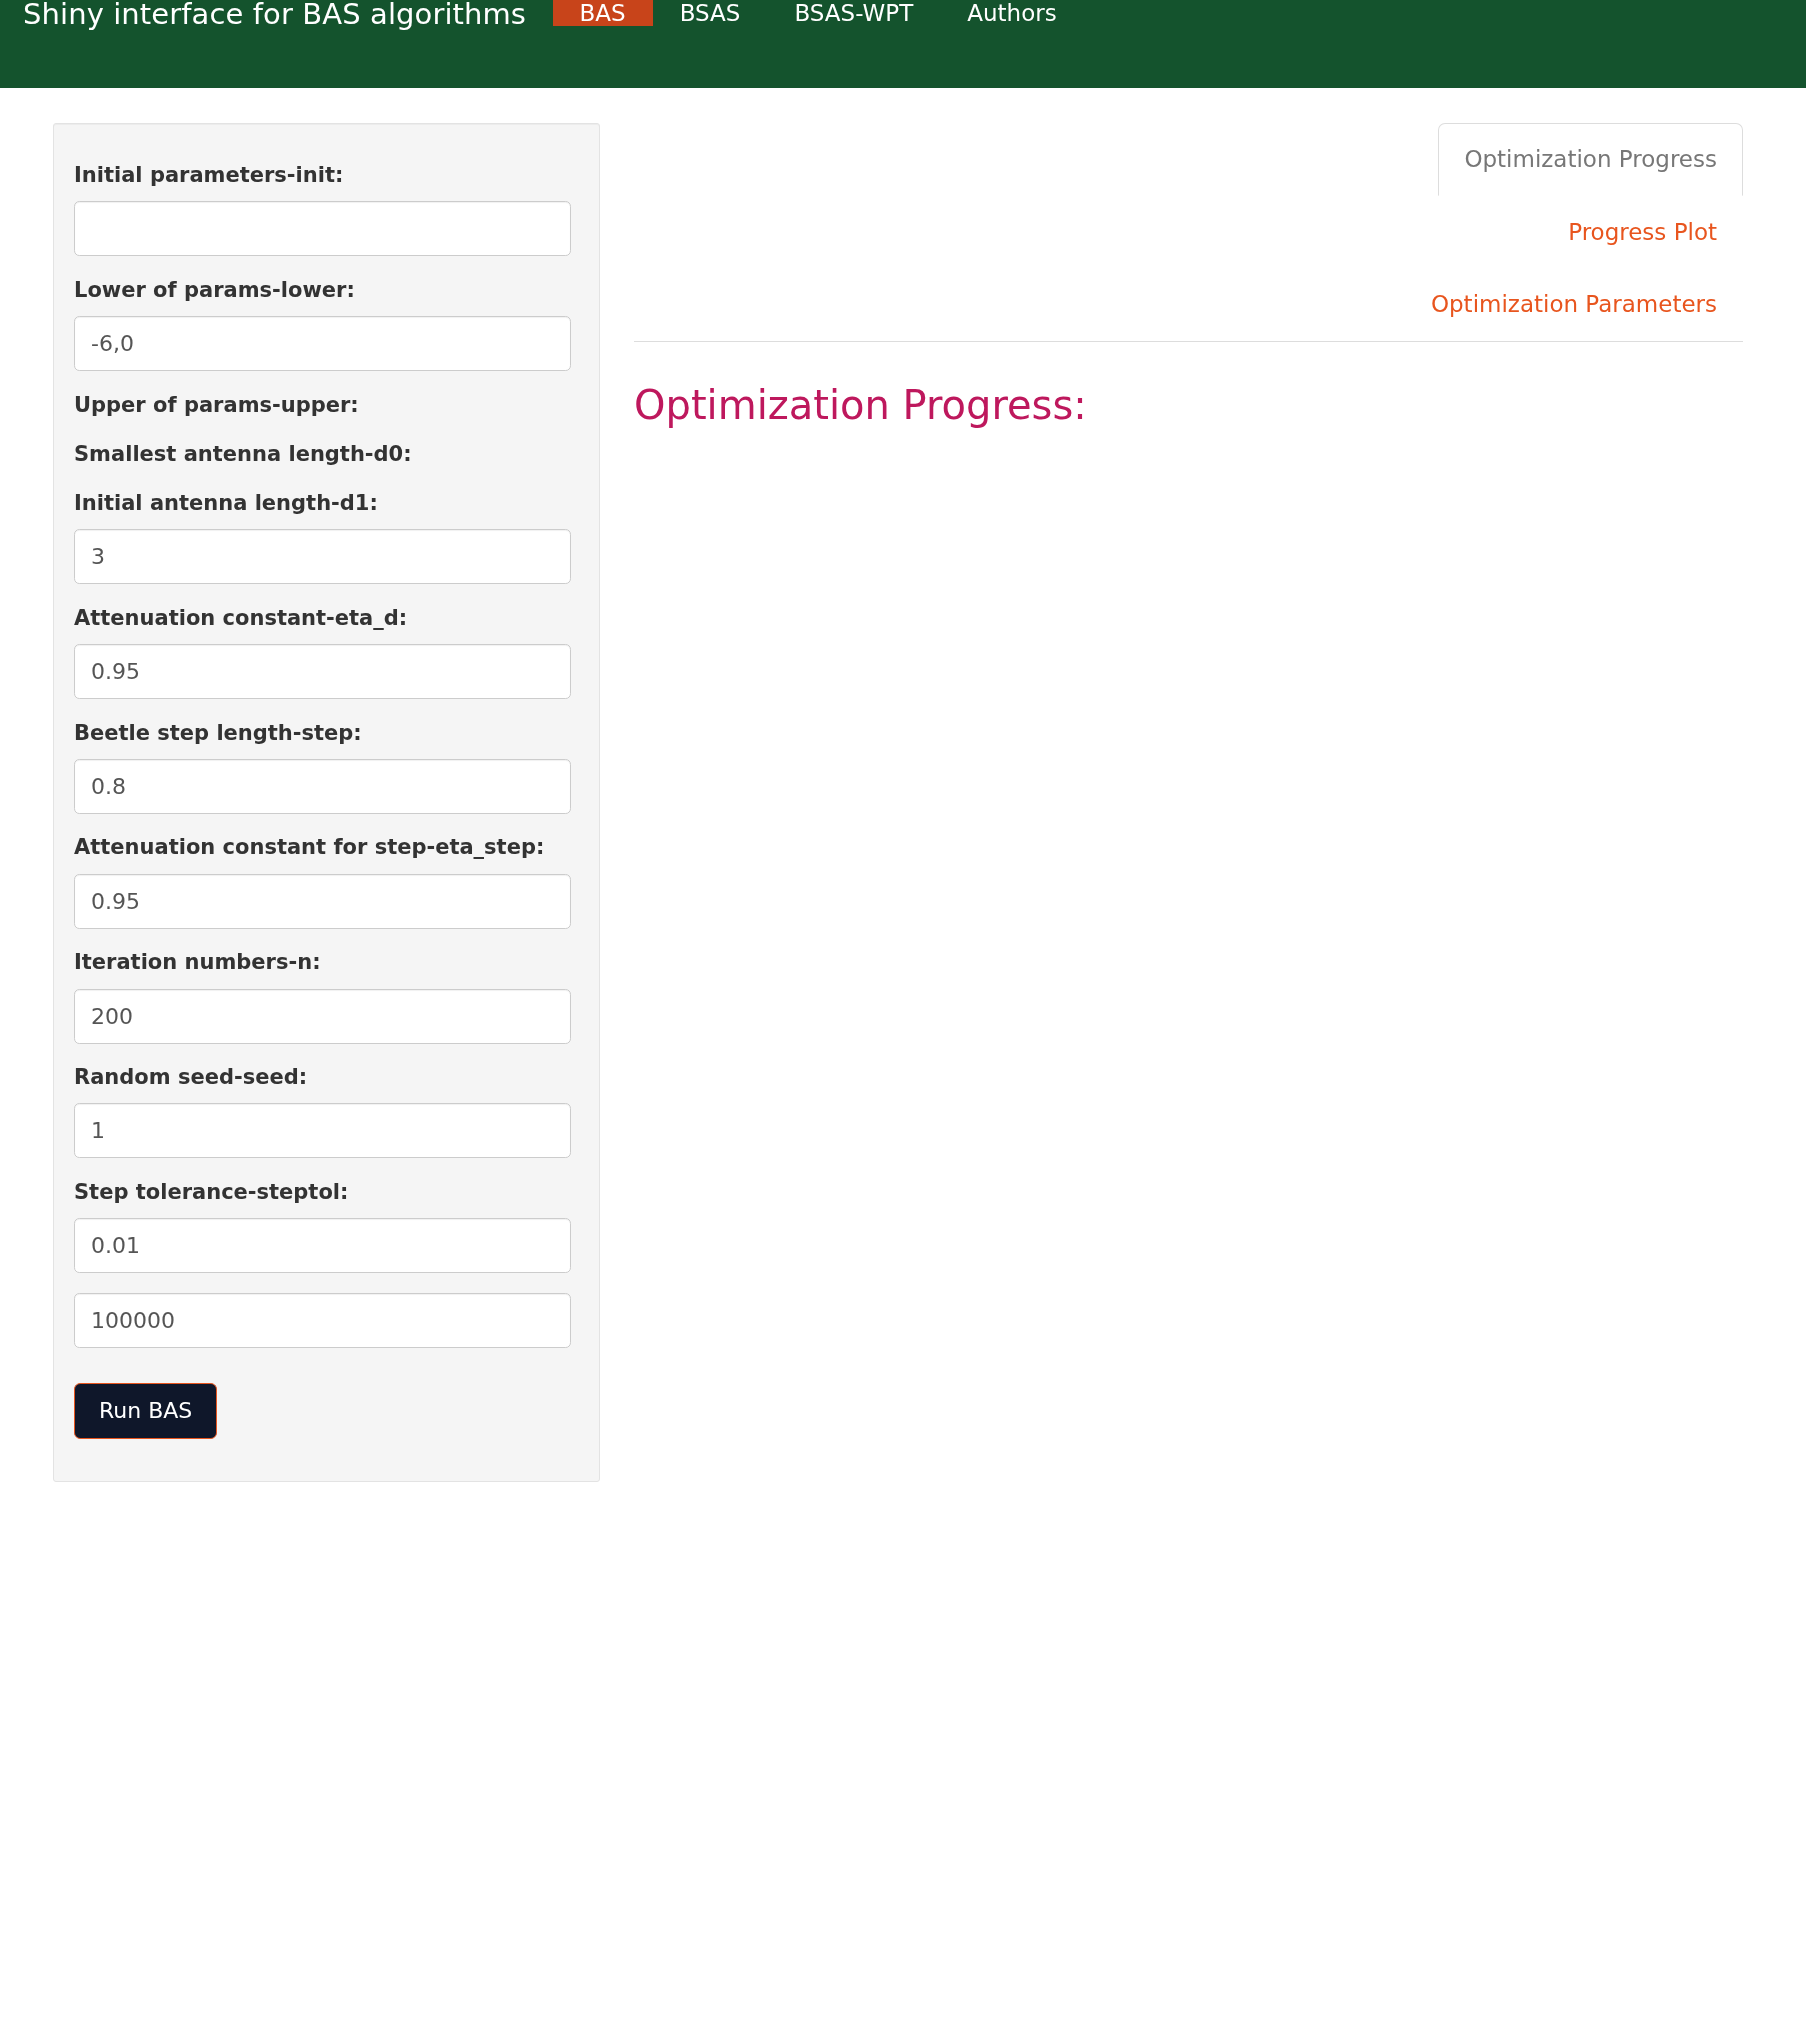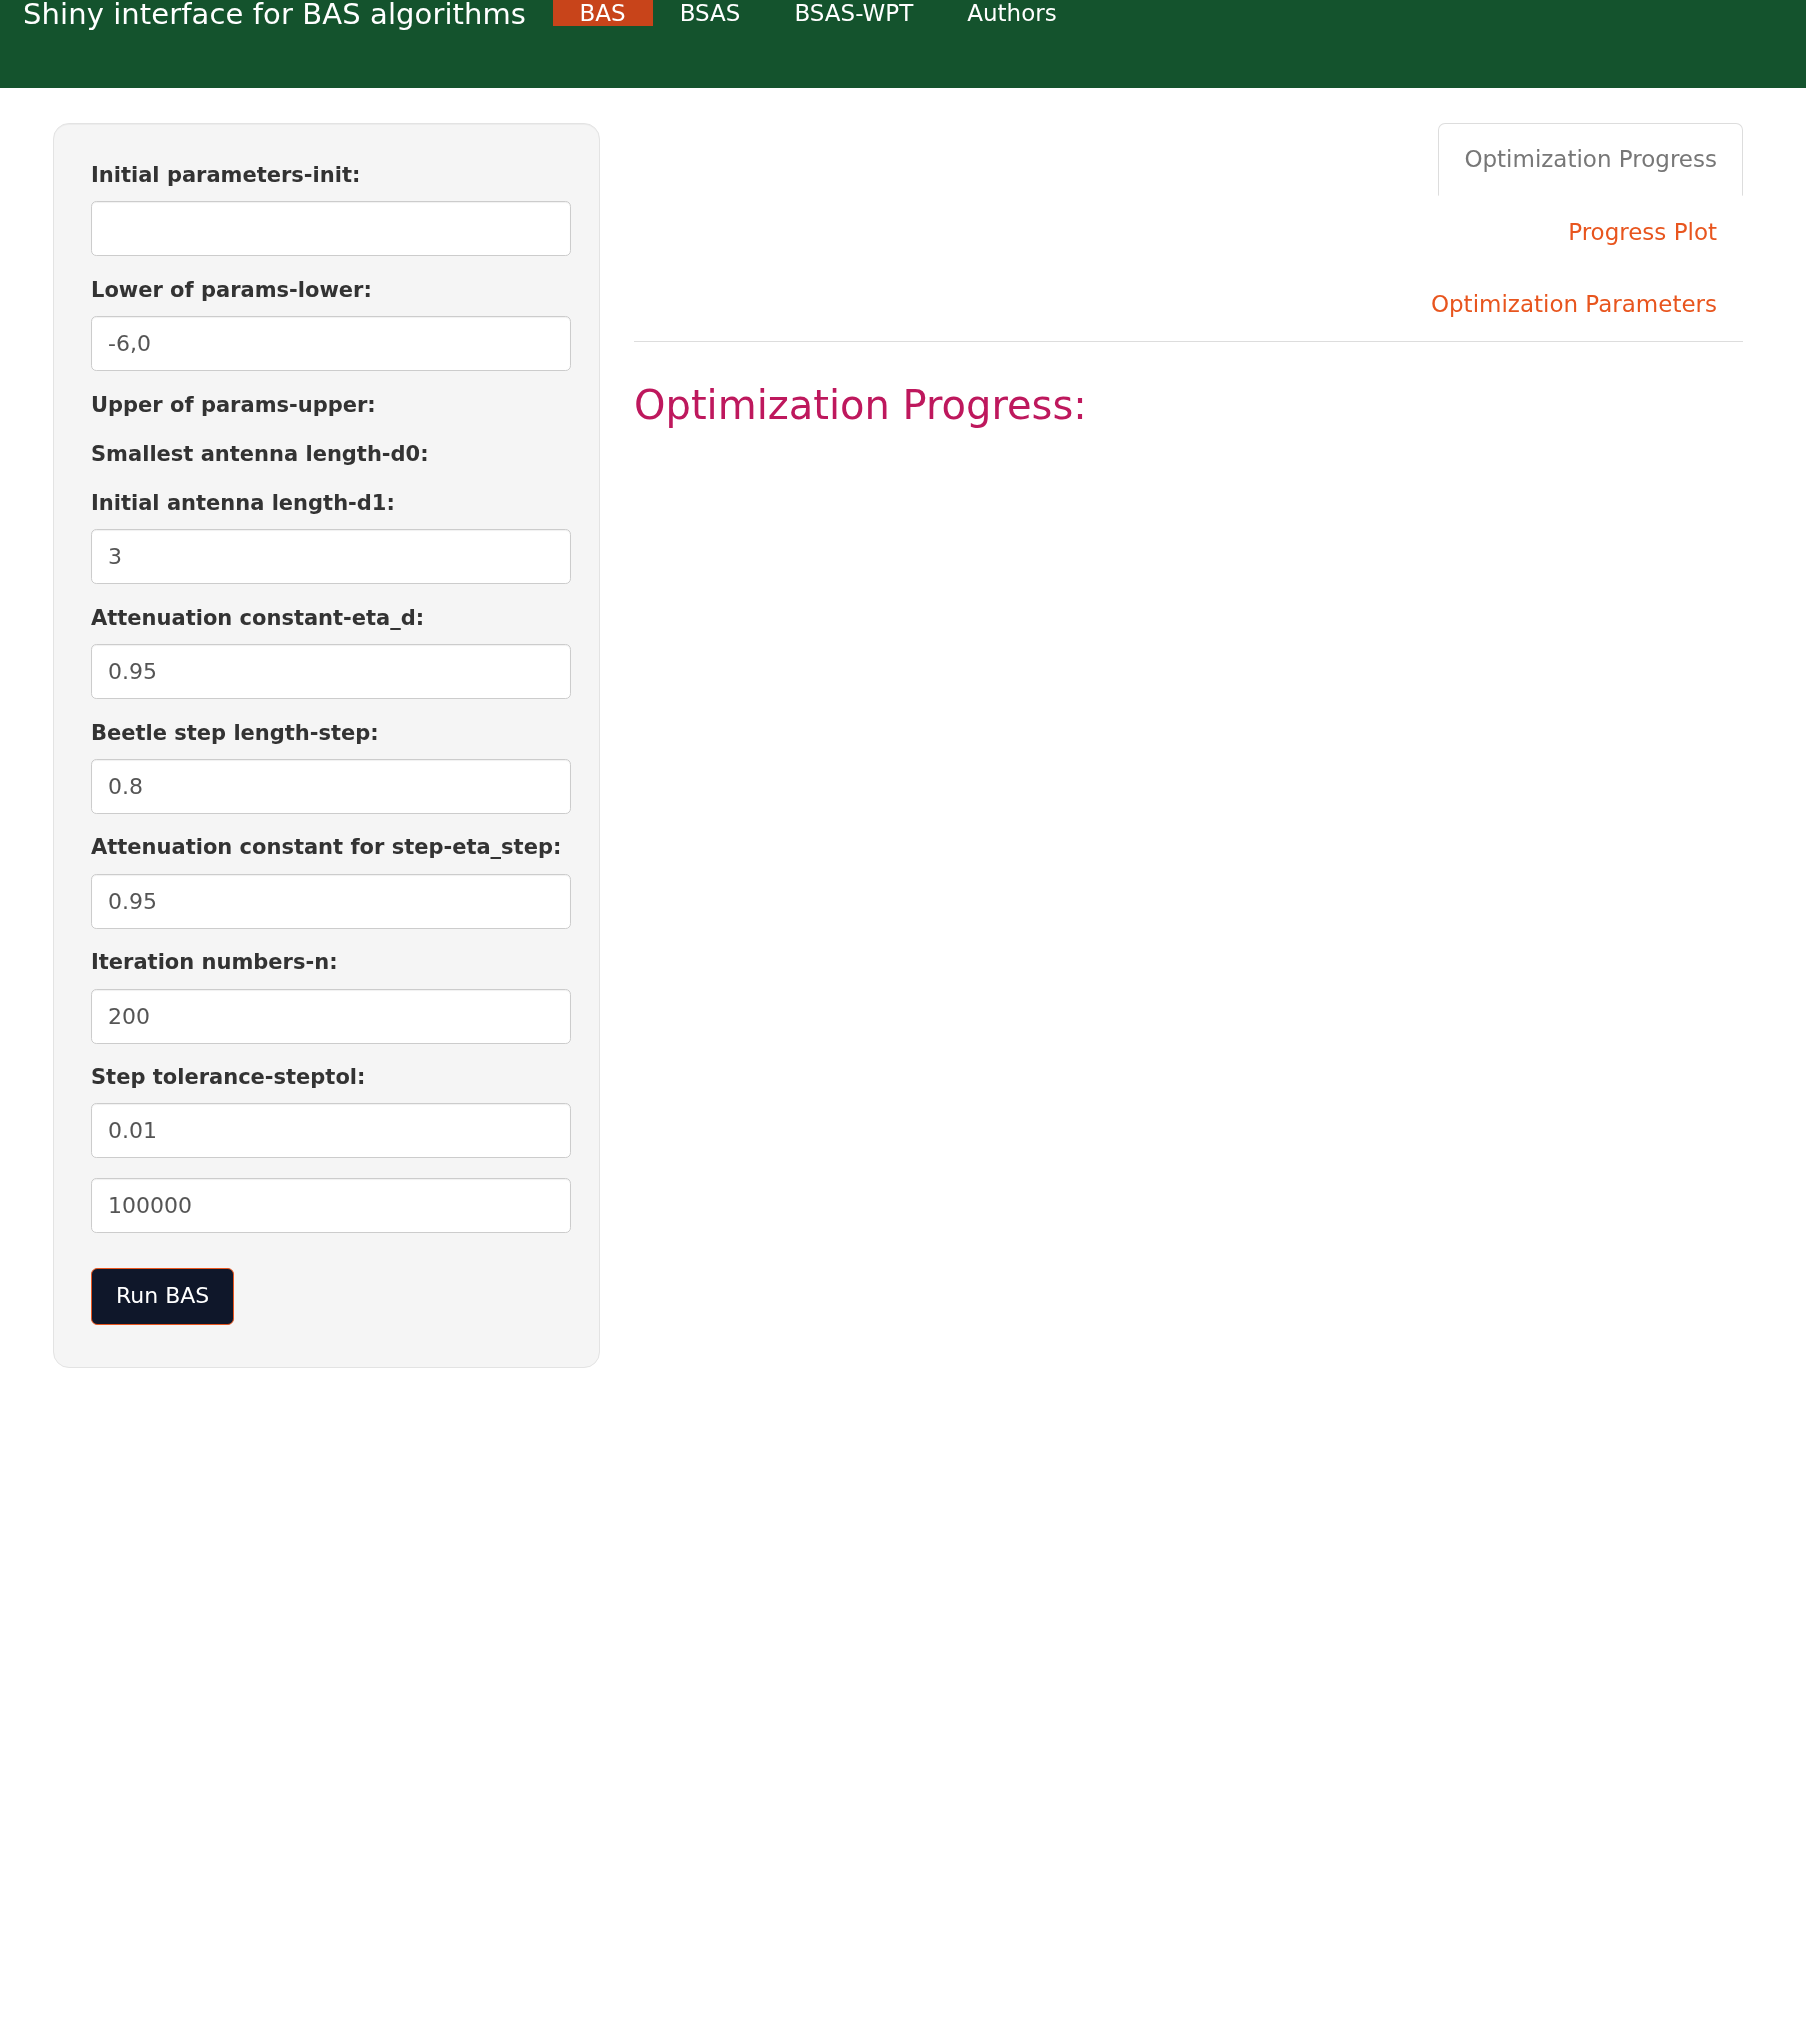--- a/index.html
+++ b/index.html
@@ -63,22 +63,22 @@
   
   .sidebar-wrap {
     width: 600px;
     padding-left: 53px;
     box-sizing: border-box;
     flex: 0 0 600px;
   }
   .well {
     background: #F5F5F5;
     border: 0.9px solid #E3E3E3;
-    border-radius: 16px;
-    padding: 37px 28px 42px 37px;
+    border-radius: 3px;
+    padding: 37px 28px 42px 20px;
     box-sizing: border-box;
     box-shadow: inset 0 0.9px 0.9px rgba(0,0,0,.04);
   }
   .form-group {
     margin-bottom: 19.4px;
   }
   .ctrl-label {
     display: block;
     font-size: 21px;
     font-weight: bold;
@@ -214,20 +214,24 @@
       <div class="form-group">
         <label class="ctrl-label">Attenuation constant for step-eta_step:</label>
         <input class="form-control" type="text" value="0.95" style="">
       </div>
 
       <div class="form-group">
         <label class="ctrl-label">Iteration numbers-n:</label>
         <input class="form-control" type="text" value="200" style="">
       </div>
 
+      <div class="form-group">
+        <label class="ctrl-label">Random seed-seed:</label>
+        <input class="form-control" type="text" value="1" style="">
+      </div>
 
       <div class="form-group">
         <label class="ctrl-label">Step tolerance-steptol:</label>
         <input class="form-control" type="text" value="0.01" style="">
       </div>
 
       <div class="form-group">
         <input class="form-control" type="text" value="100000" style="">
       </div>
 

